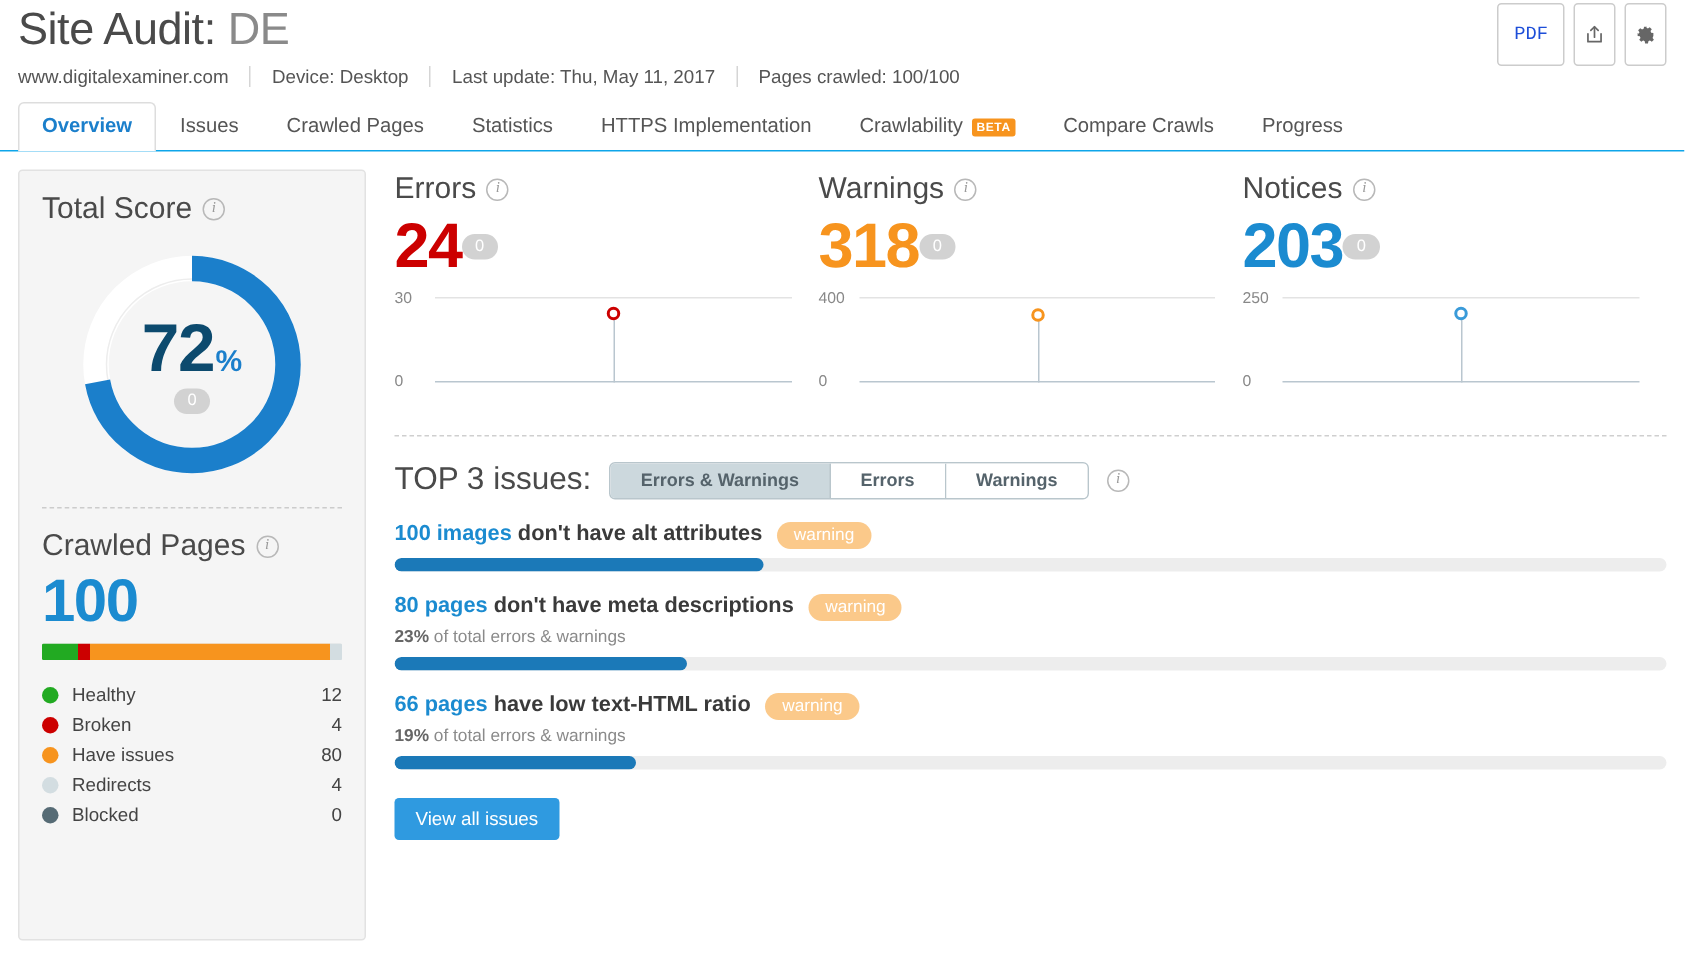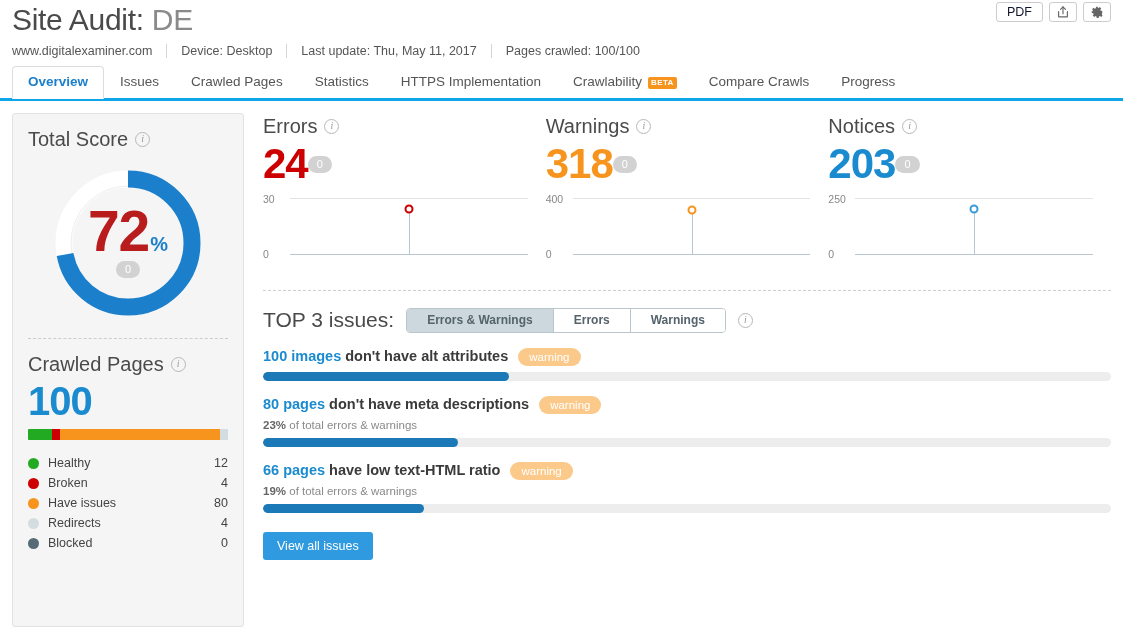--- a/index.html
+++ b/index.html
@@ -35,33 +35,34 @@
     position: absolute; right: 12px; top: 2px;
     display: flex; align-items: center; gap: 6px;
   }
   .btn-rerun {
     background: #2f9ae0; border: 1px solid #2f9ae0; color: #ffffff;
     border-radius: 3px; height: 26px; padding: 0 11px 0 9px;
     font-size: 12.5px; display: flex; align-items: center; gap: 6px;
     cursor: pointer;
   }
   .btn-plain {
-    background: #ffffff; border: 1px solid #cccccc; color: #0f172a;
-    border-radius: 3px; height: 20px; min-width: 28px; padding: 0 10px;
+    background: #ffffff; border: 1px solid #cccccc; color: #1d4ed8;
+    border-radius: 3px; height: 42px; min-width: 28px; padding: 0 10px;
     font-size: 12.5px; display: flex; align-items: center; justify-content: center;
     cursor: pointer;
+    font-family: Liberation Mono, monospace;
   }
   .btn-icon { padding: 0 6px; min-width: 26px; }
   .icon-svg { display: block; }
 
   
   .tabs {
     margin-top: 11px; padding: 0 12px;
     display: flex; align-items: flex-end; gap: 0;
-    border-bottom: 3px solid #0ea5e9; height: 32px;
+    border-bottom: 1px solid #0ea5e9; height: 32px;
     position: relative;
   }
   .tab {
     font-size: 13.5px; color: #555555; padding: 6px 15px 8px 15px;
     line-height: 17px; cursor: pointer; position: relative; top: 1px;
     border: 1px solid transparent; border-radius: 4px 4px 0 0;
     display: flex; align-items: center; gap: 6px; white-space: nowrap;
   }
   .tab.active {
     color: #1b7fcb; font-weight: bold; background: #ffffff;
@@ -94,21 +95,21 @@
     display: inline-flex; align-items: center; justify-content: center;
     line-height: 1; flex: 0 0 auto; cursor: pointer;
   }
   .donut-wrap { display: flex; justify-content: center; margin-top: 10px; }
   .donut { position: relative; width: 162px; height: 162px; }
   .donut-center {
     position: absolute; inset: 0; display: flex; flex-direction: column;
     align-items: center; justify-content: center; gap: 2px;
   }
   .score-line { display: flex; align-items: baseline; }
-  .score-num { font-size: 57px; font-weight: bold; color: #b91c1c; line-height: 44px; letter-spacing: -1px; }
+  .score-num { font-size: 45px; font-weight: bold; color: #0c4a6e; line-height: 44px; letter-spacing: -1px; }
   .score-pct { font-size: 20px; font-weight: bold; color: #1b7fcb; margin-left: 1px; }
   .pill {
     background: #d2d2d2; color: #ffffff; font-size: 11px;
     border-radius: 9px; padding: 2px 9px; line-height: 13px; display: inline-block;
   }
   .pill-score { margin-top: 3px; }
   .divider-dashed { border-top: 1px dashed #cccccc; margin: 14px 0 12px 0; }
 
   .crawled-num {
     font-size: 40px; font-weight: bold; color: #1b8bd0;

